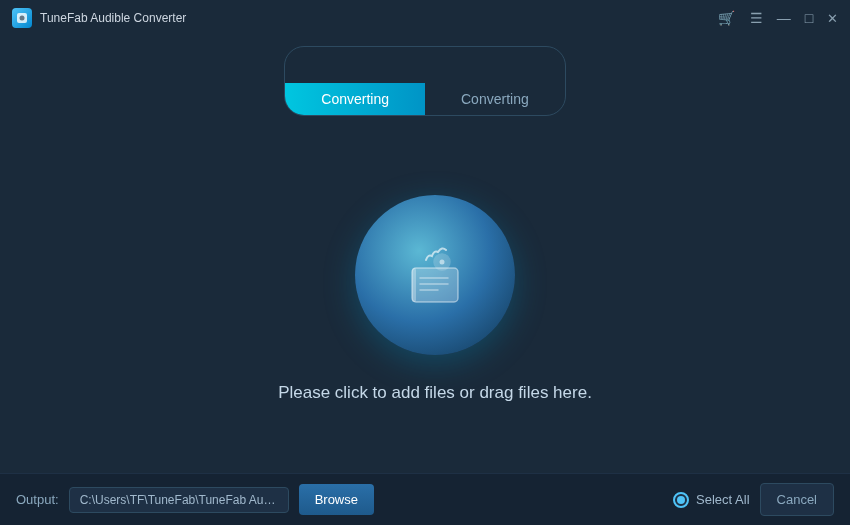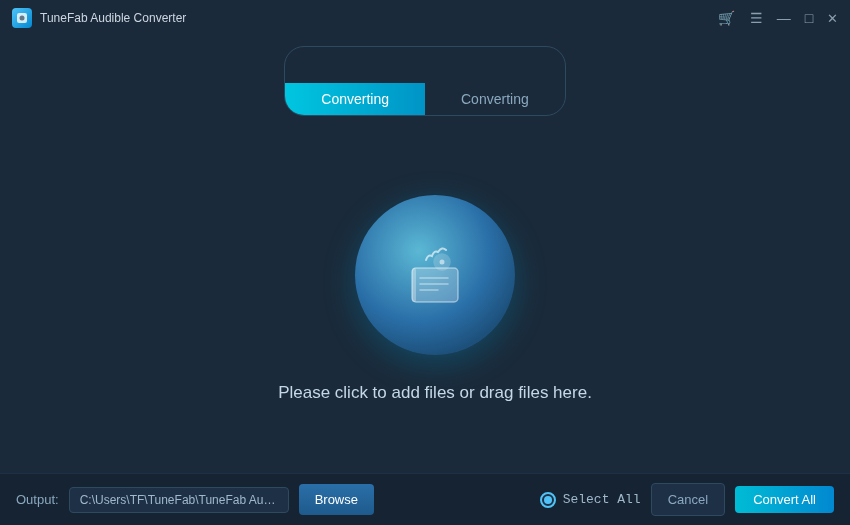--- a/index.html
+++ b/index.html
@@ -189,21 +189,20 @@
 
     .spacer {
       flex: 1;
     }
 
     .select-all-area {
       display: flex;
       align-items: center;
       gap: 7px;
       flex-shrink: 0;
-      font-family: Liberation Mono, monospace;
     }
 
     .select-all-radio {
       width: 16px;
       height: 16px;
       border-radius: 50%;
       background: #1e3045;
       border: 2px solid #4fc3f7;
       display: flex;
       align-items: center;
@@ -291,14 +290,13 @@
   <div class="output-path">C:\Users\TF\TuneFab\TuneFab Audible Conv</div>
   <button class="bottom-btn browse-btn">Browse</button>
   <div class="spacer"></div>
   <div class="select-all-area">
     <div class="select-all-radio">
       <div class="select-all-radio-inner"></div>
     </div>
     <span class="select-all-label">Select All</span>
   </div>
   <button class="bottom-btn cancel-btn">Cancel</button>
-  <button class="bottom-btn convert-all-btn">Convert All</button>
 </div>
 
 </body></html>

